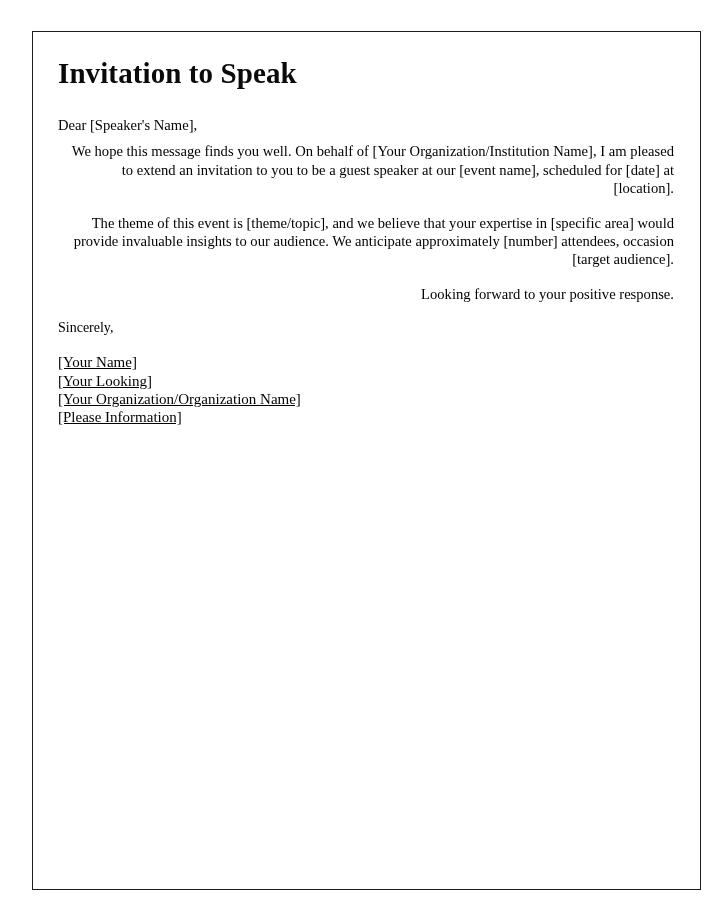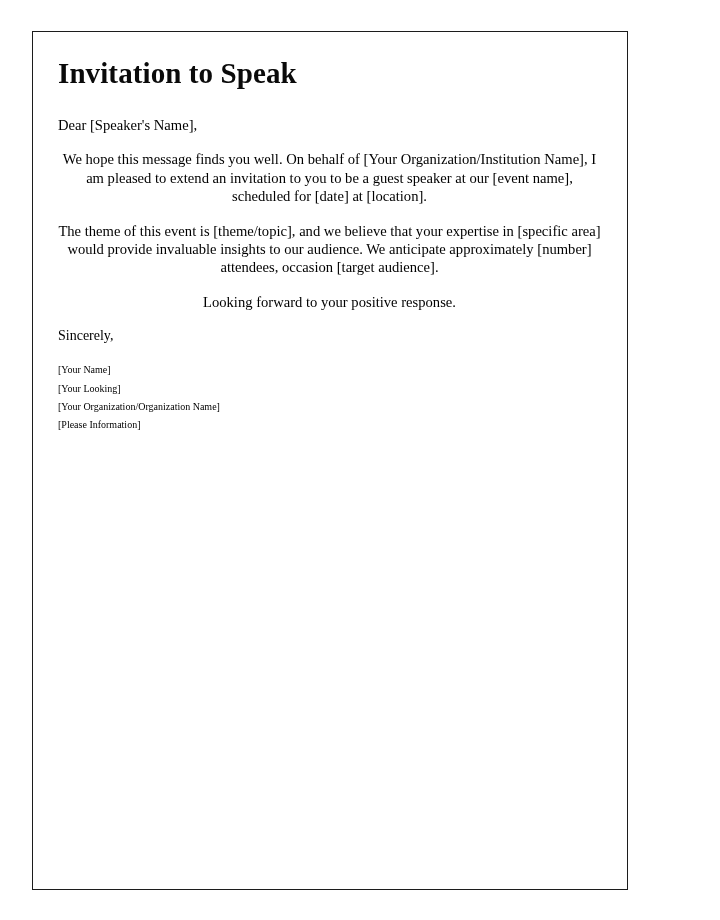--- a/index.html
+++ b/index.html
@@ -13,21 +13,21 @@
     height: 920px;
     font-family: "Liberation Serif", "DejaVu Serif", serif;
     color: #000000;
     -webkit-font-smoothing: antialiased;
   }
 
   #page-frame {
     position: absolute;
     left: 32px;
     top: 31px;
-    width: 596px;
+    width: 669px;
     height: 859px;
     box-sizing: border-box;
     border: 1.2px solid #1c1c1c;
     background: #ffffff;
     overflow: hidden;
   }
 
   #letter-body {
     position: absolute;
     left: 25px;
@@ -41,50 +41,51 @@
     font-weight: bold;
     line-height: 1.15;
     margin: 0 0 26px 0;
     letter-spacing: 0.1px;
     color: #0a0a0a;
   }
 
   .salutation {
     font-size: 14.6px;
     line-height: 18px;
-    margin: 0 0 16px 0;
+    margin: 0 0 8px 0;
   }
 
   .para {
     font-size: 14.6px;
     line-height: 18.4px;
     margin: 0 0 16px 0;
-    text-align: center;
+    text-align: right;
   }
 
   .para.closing-line {
     margin-bottom: 16px;
   }
 
   .signoff {
     font-size: 14px;
     line-height: 18px;
     margin: 0 0 16px 0;
   }
 
   .signature-block {
     margin: 0;
     padding: 0;
     list-style: none;
   }
 
   .signature-block li {
-    font-size: 10px;
+    font-size: 15px;
     line-height: 18.4px;
     margin: 0;
+    text-decoration: underline;
   }
 </style>
 </head>
 <body>
 
 <div id="page-frame">
   <div id="letter-body">
 
     <h1 class="doc-title">Invitation to Speak</h1>
 

